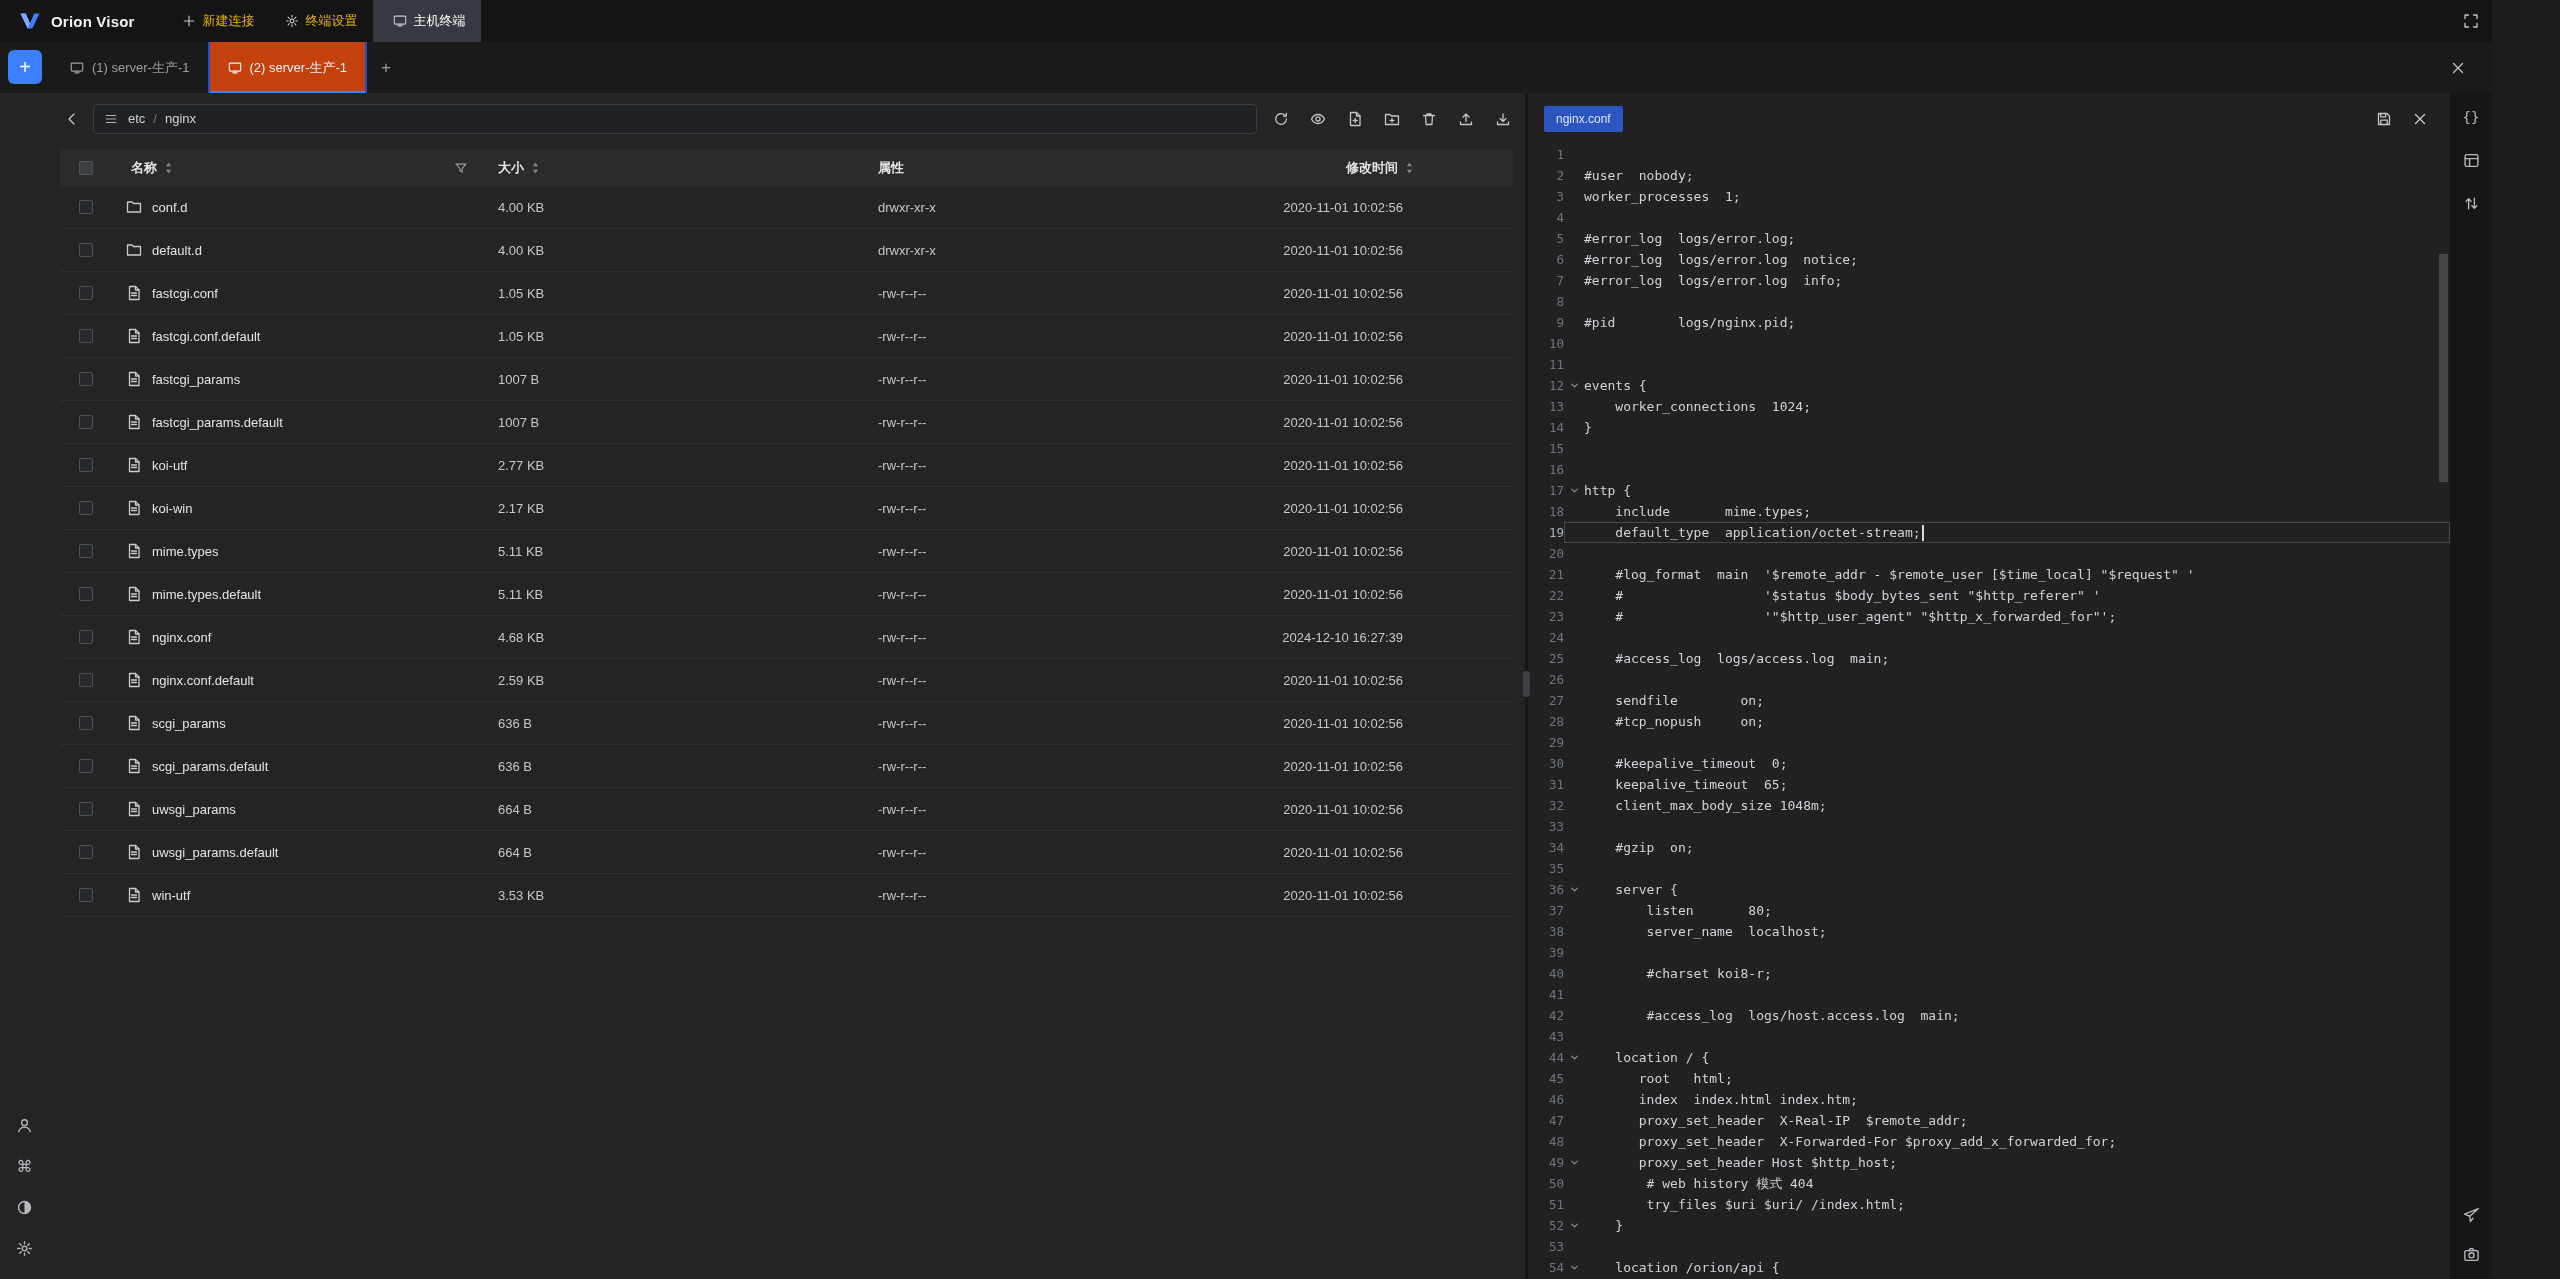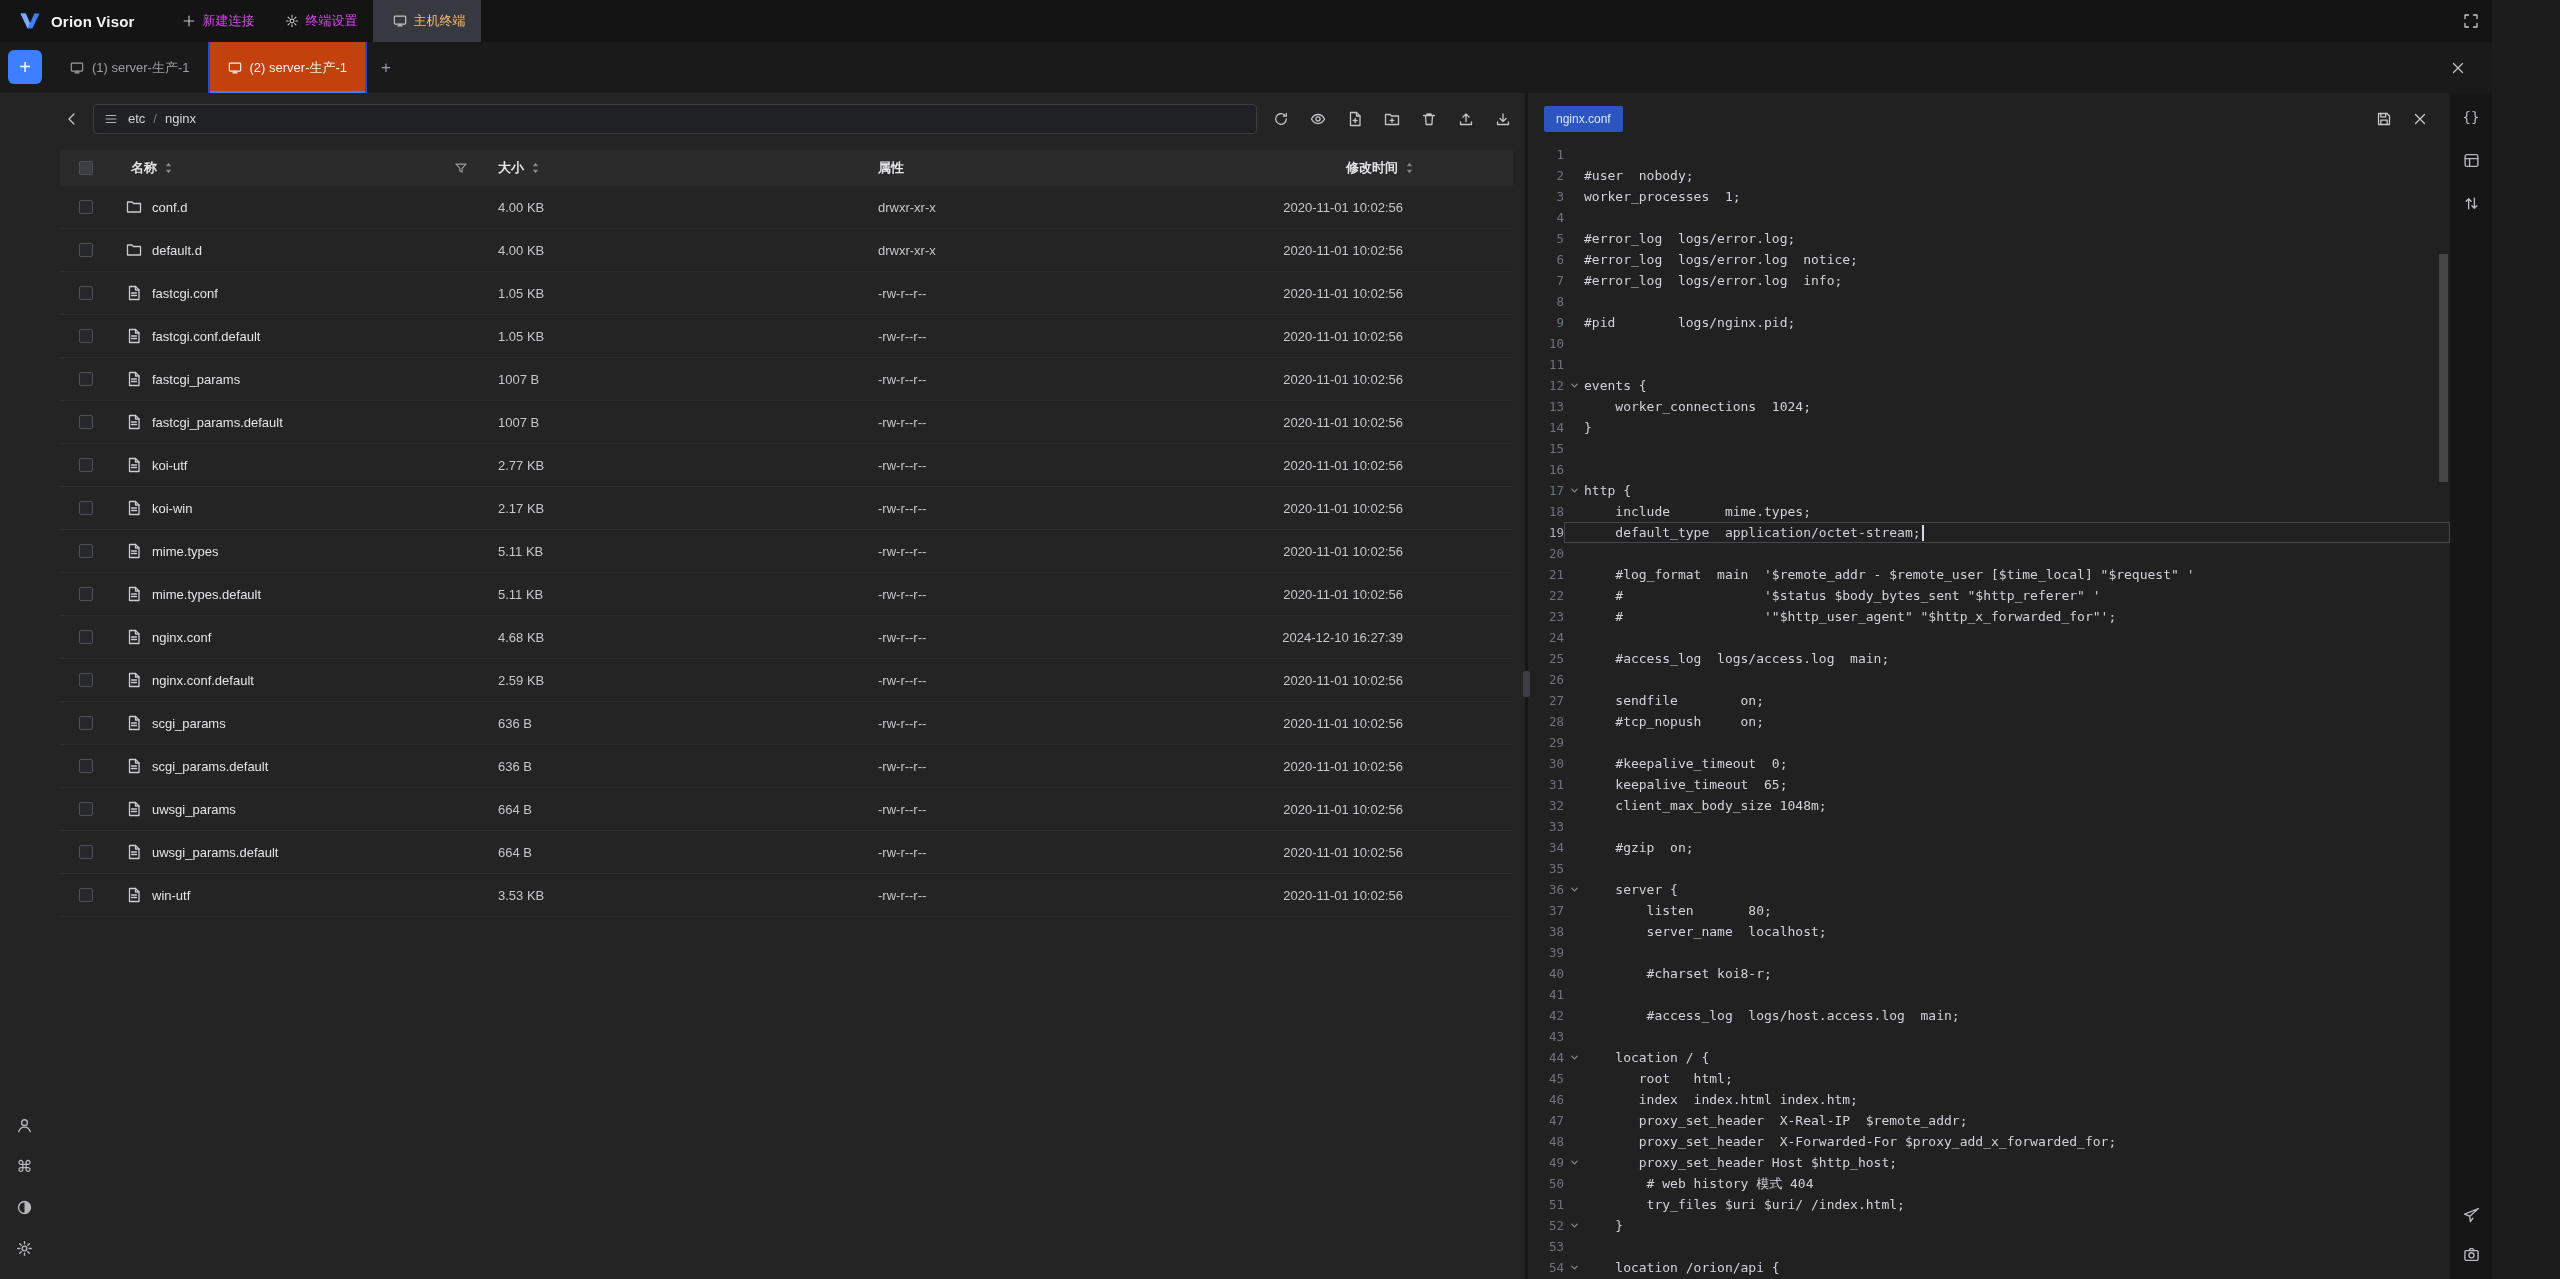--- a/index.html
+++ b/index.html
@@ -8,23 +8,23 @@
   .app { width:2492px; height:1279px; display:flex; flex-direction:column; }
 
   svg { display:block; }
   .i  { width:16px; height:16px; stroke:currentColor; fill:none; stroke-width:1.3; stroke-linecap:round; stroke-linejoin:round; }
 
   
   .topbar { height:42px; flex:none; background:#141414; display:flex; align-items:center; }
   .brand { display:flex; align-items:center; gap:9px; padding:0 18px; }
   .brand-name { font-size:15px; font-weight:bold; color:#f2f3f5; letter-spacing:.2px; }
   .topnav { display:flex; height:100%; margin-left:14px; }
-  .topnav-item { display:flex; align-items:center; gap:7px; padding:0 15px; font-size:13px; color:#d946ef; cursor:pointer; }
+  .topnav-item { display:flex; align-items:center; gap:7px; padding:0 15px; font-size:13px; color:#eab308; cursor:pointer; }
   .topnav-item .i { width:14px; height:14px; color:#c2c5c9; }
-  .topnav-item.active { background:#36393f; color:#fdba74;padding-left:20px; }
+  .topnav-item.active { background:#36393f; color:#ffffff;padding-left:20px; }
   .topbar-spacer { flex:1; }
   .topbar-right { width:42px; display:flex; justify-content:center; color:#c6c9cd; }
 
   
   .tabbar { height:51px; flex:none; background:#1a1a1a; display:flex; align-items:stretch; }
   .new-conn-btn { width:34px; height:34px; margin:8px 10px 0 8px; border:none; border-radius:6px;
     background:#3d7fff; color:#fff; font-size:20px; line-height:32px; text-align:center; cursor:pointer; flex:none; }
   .term-tab { display:flex; align-items:center; gap:8px; padding:0 18px; font-size:13px; color:#9b9ea3;
     border-right:2px solid #1d4ed8; cursor:pointer; }
   .term-tab .i { width:14px; height:14px; }

